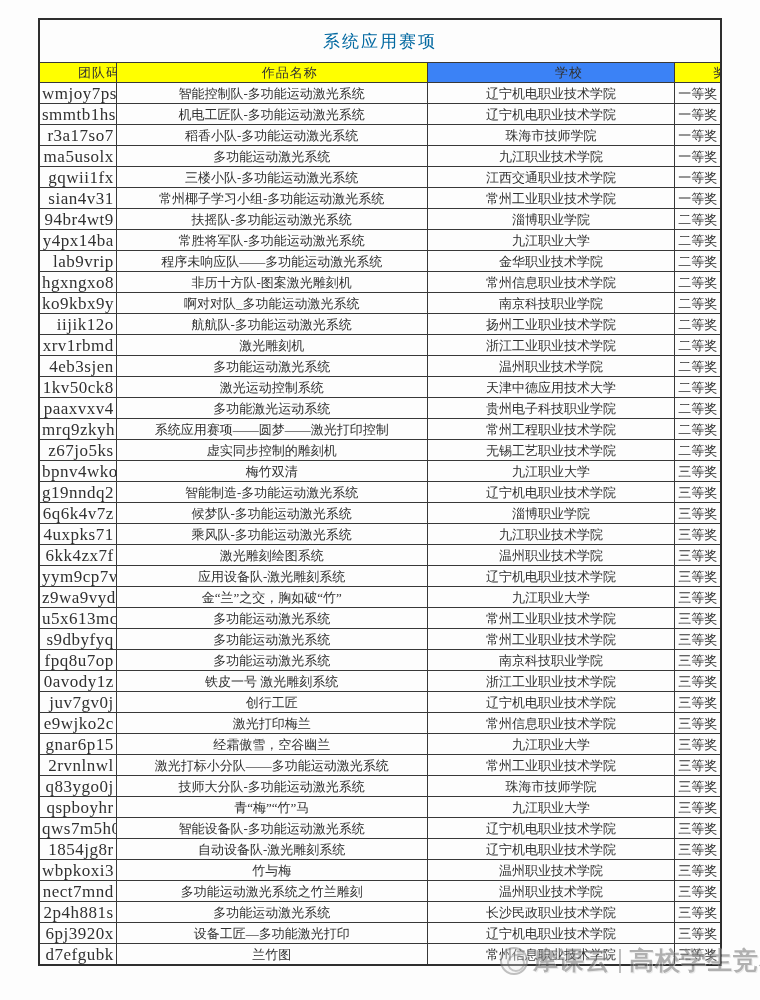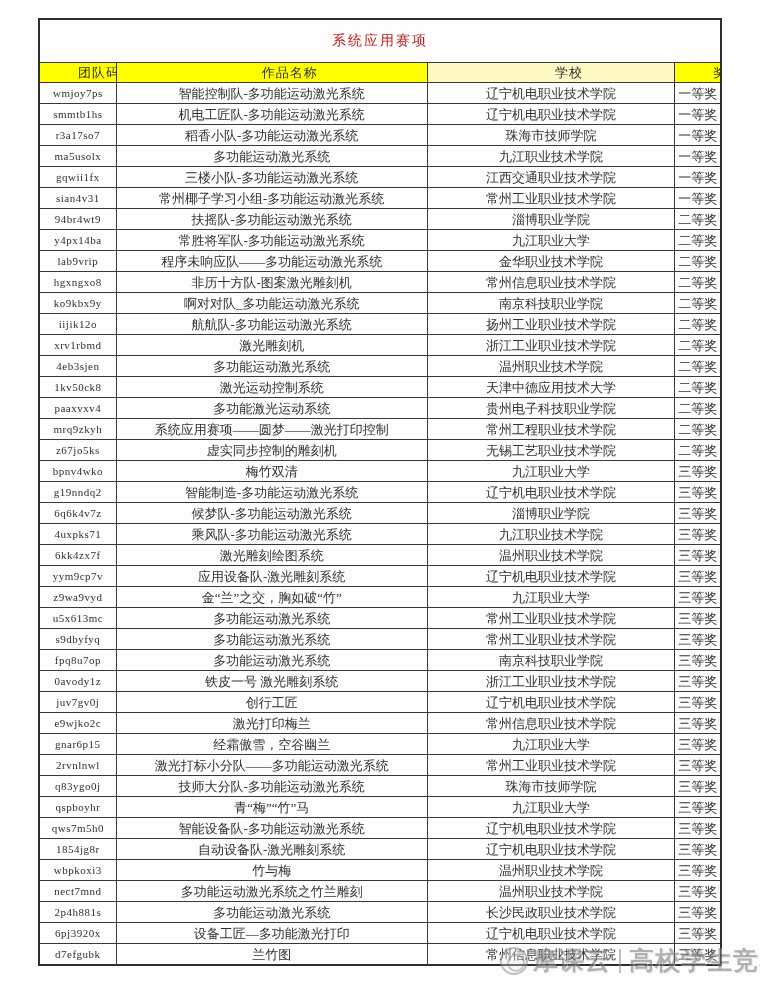--- a/index.html
+++ b/index.html
@@ -14,29 +14,29 @@
     border:1px solid #383838;
     text-align:center;vertical-align:middle;
     padding:0 2px;color:#303030;
     overflow:hidden;white-space:nowrap;
   }
   .col-code{width:77px;}
   .col-work{width:310px;}
   .col-school{width:247px;}
   .col-award{width:46px;}
   tr.title-row td{
-    height:42px;font-size:14px;letter-spacing:2px;color:#b91c1c;border-radius:8px;
+    height:42px;font-size:17px;letter-spacing:2px;color:#0369a1;border-radius:8px;
   }
   tr.header-row th{
     height:19px;font-size:13px;font-weight:normal;letter-spacing:1px;padding-left:38px;
   }
   tbody.data td{
     height:20px;font-size:13px;line-height:1;
   }
-  tbody.data td.c0{font-size:11px;letter-spacing:0.5px;}
+  tbody.data td.c0{font-size:17px;letter-spacing:0.5px;text-align:right;}
   .watermark{
     position:absolute;left:500px;top:944px;
     display:flex;align-items:center;gap:5px;
     opacity:0.55;pointer-events:none;
   }
   .wm-logo{
     width:28px;height:28px;border-radius:50%;
     border:2px solid #8d8d8d;box-sizing:border-box;
     position:relative;background:rgba(235,235,235,0.6);
     flex:0 0 auto;
@@ -66,21 +66,21 @@
         <col class="col-school">
         <col class="col-award">
     </colgroup>
     <thead>
       <tr class="title-row">
         <td colspan="4">系统应用赛项</td>
       </tr>
       <tr class="header-row" id="header-row">
           <th style="background: rgb(255, 255, 0);">团队码</th>
           <th style="background: rgb(255, 255, 0); text-align: center;">作品名称</th>
-          <th style="background: #fef9c3; font-family: Liberation Serif, serif;">学校</th>
+          <th style="background: #3b82f6; font-family: Liberation Serif, serif;">学校</th>
           <th style="background: rgb(255, 255, 0);">奖项</th>
         </tr>
     </thead>
     <tbody class="data" id="table-body">
         <tr>
           <td class="c0">wmjoy7ps</td>
           <td class="c1">智能控制队-多功能运动激光系统</td>
           <td class="c2">辽宁机电职业技术学院</td>
           <td class="c3">一等奖</td>
         </tr>

